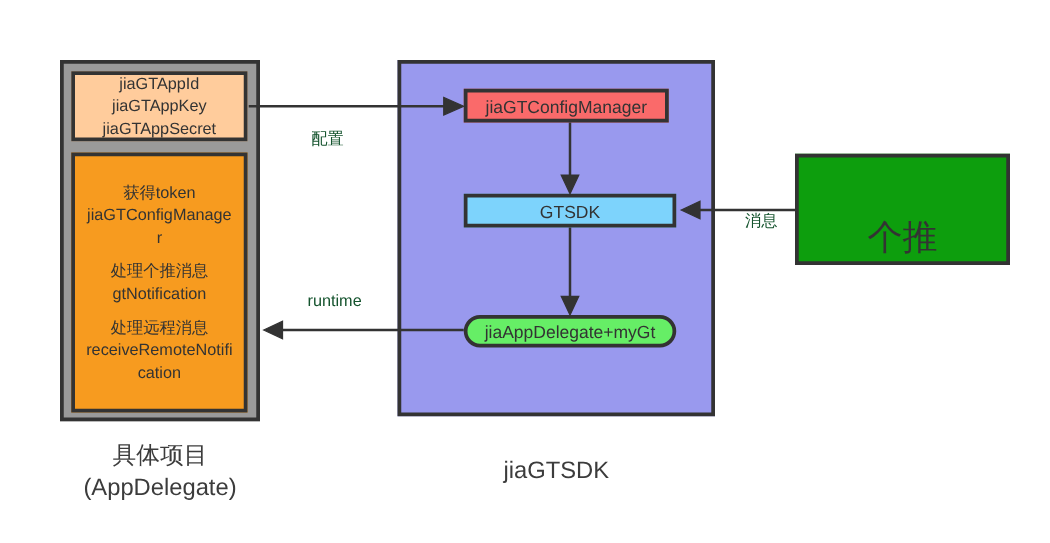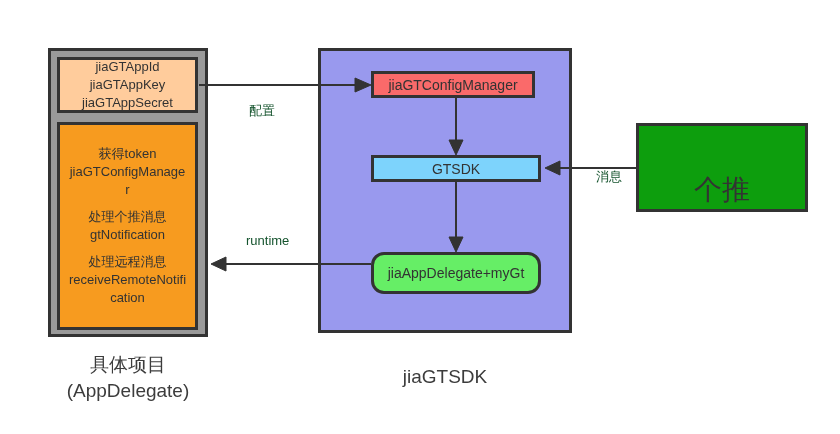--- a/index.html
+++ b/index.html
@@ -71,21 +71,21 @@
   <div class="box container-frame" style="left: 318px; top: 48px; width: 254px; height: 285px; background-color: rgb(153, 153, 238); border-color: rgb(51, 51, 51);"></div>
 
   <div class="box inner-box node-label" style="left: 371px; top: 71px; width: 164px; height: 27px; background-color: rgb(250, 106, 106); border-color: rgb(51, 51, 51);">
     <span>jiaGTConfigManager</span>
   </div>
 
   <div class="box inner-box node-label" style="left: 371px; top: 155px; width: 170px; height: 27px; background-color: #7dd3fc; border-color: rgb(51, 51, 51);">
     <span>GTSDK</span>
   </div>
 
-  <div class="box inner-box node-label" style="left: 371px; top: 252px; width: 170px; height: 42px; background-color: rgb(102, 238, 102); border-color: rgb(51, 51, 51); border-radius: 13px;">
+  <div class="box inner-box node-label" style="left: 371px; top: 252px; width: 170px; height: 26px; background-color: rgb(102, 238, 102); border-color: rgb(51, 51, 51); border-radius: 13px;">
     <span>jiaAppDelegate+myGt</span>
   </div>
 
   <div class="caption" style="left:318px; top:364px; width:254px;">
     <span>jiaGTSDK</span>
   </div>
 
   <div class="box getui-label" style="left: 636px; top: 123px; width: 172px; height: 89px; z-index: 2; background-color: rgb(13, 158, 13); border-color: rgb(51, 51, 51);">
     <span>个推</span>
   </div>

